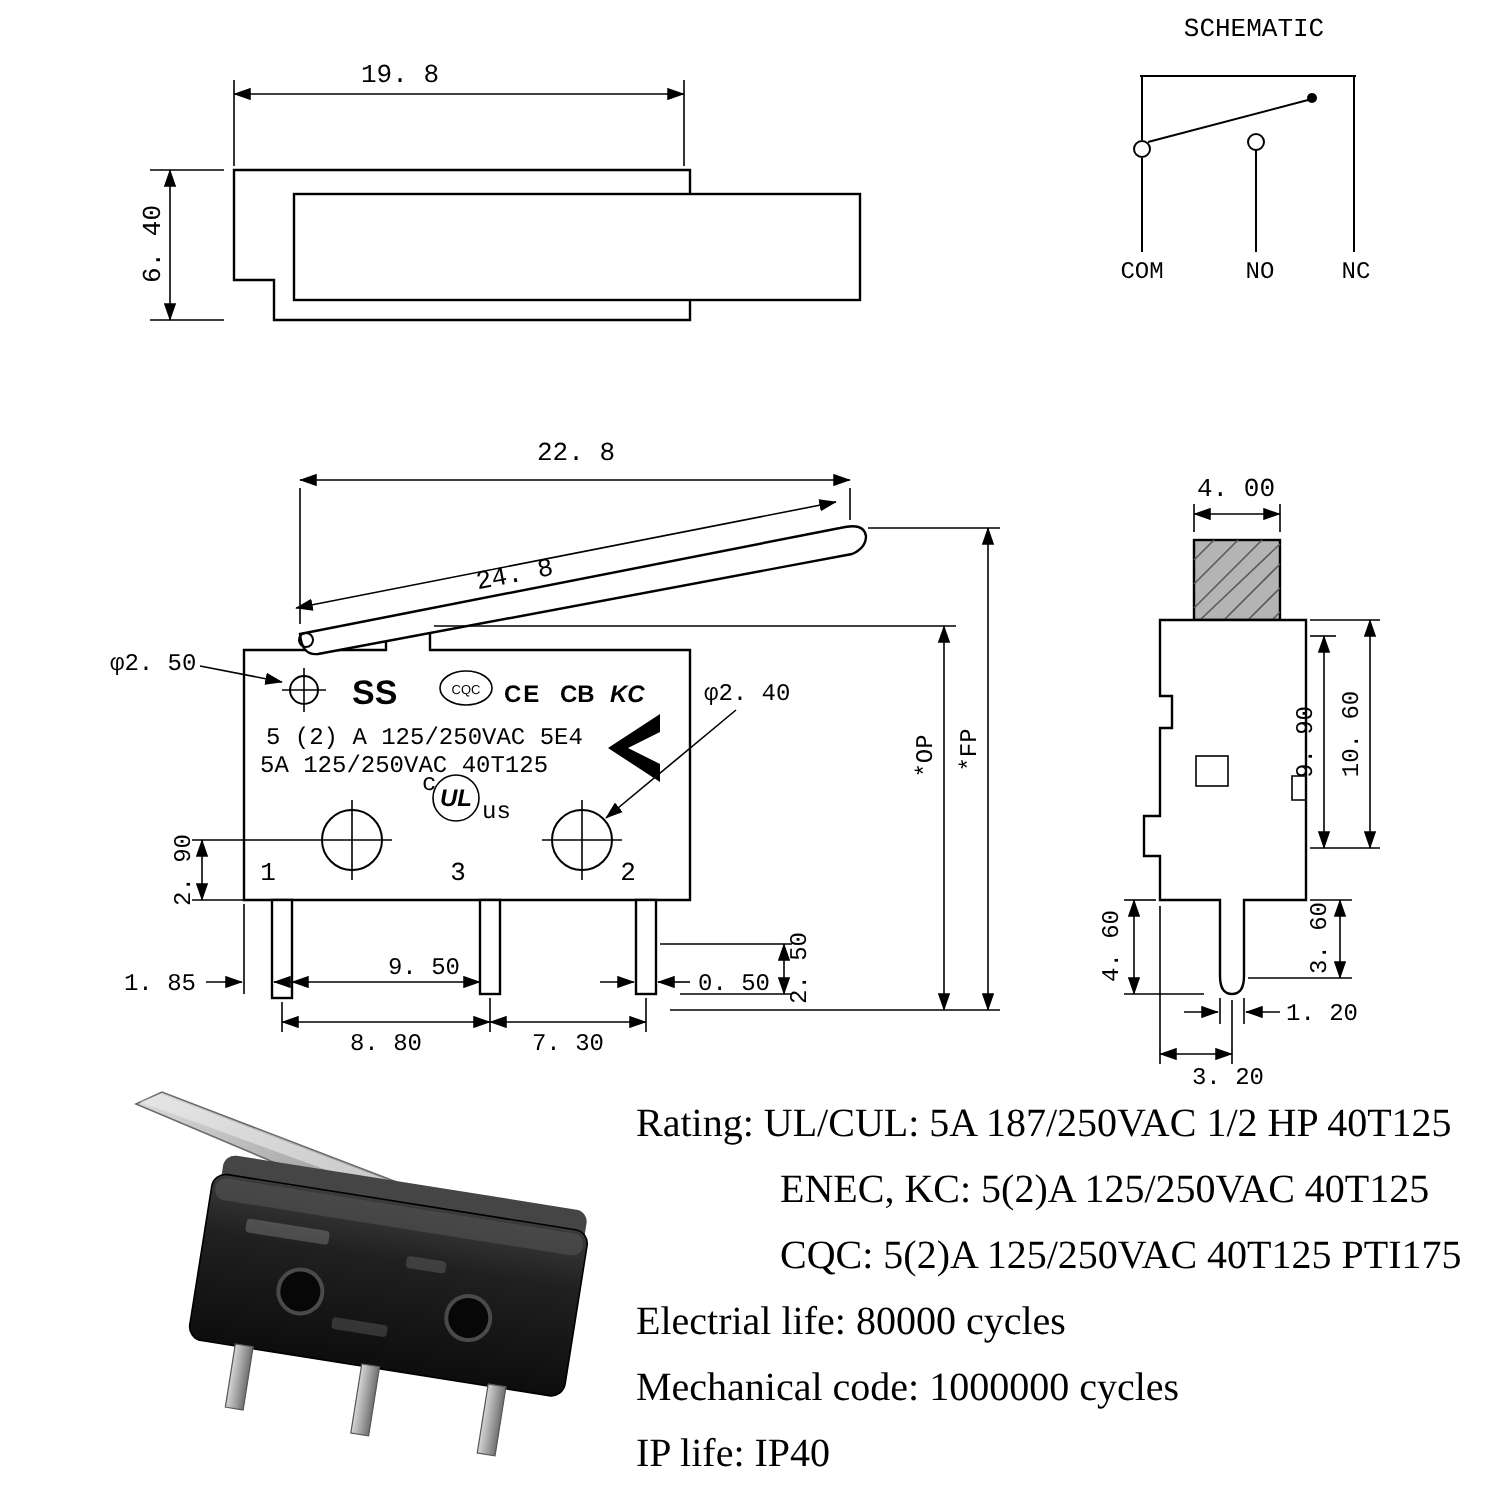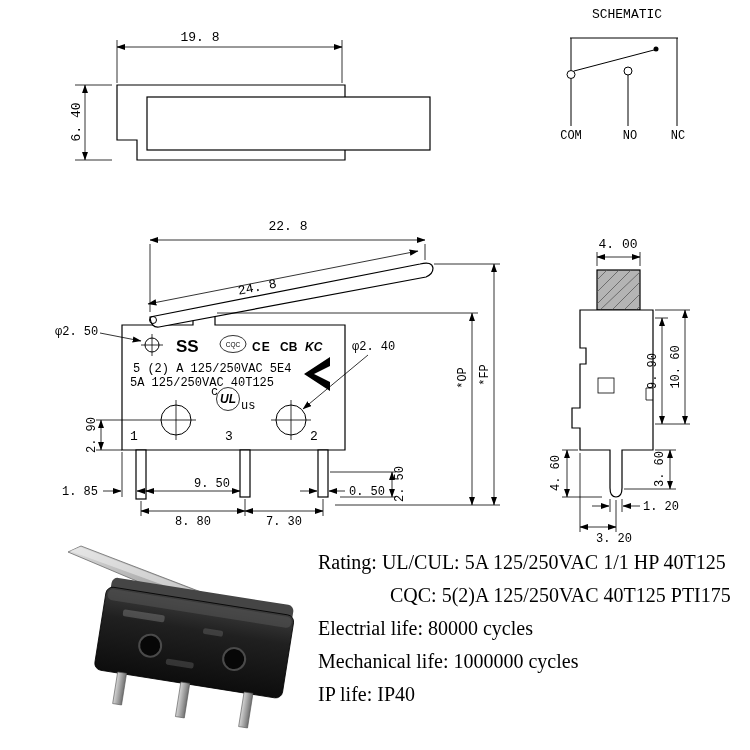--- a/index.html
+++ b/index.html
@@ -260,20 +260,21 @@
       <rect x="168" y="662" width="28" height="6" rx="2" fill="#9a9a9a" opacity="0.25"></rect>
       <rect x="200" y="626" width="20" height="6" rx="2" fill="#9a9a9a" opacity="0.25"></rect>
       <rect x="122" y="683" width="9" height="32" fill="url(#gPin)" stroke="#555" stroke-width="0.6"></rect>
       <rect x="186" y="683" width="9" height="35" fill="url(#gPin)" stroke="#555" stroke-width="0.6"></rect>
       <rect x="250" y="683" width="9" height="35" fill="url(#gPin)" stroke="#555" stroke-width="0.6"></rect>
     </g>
   </g>
 </svg>
 
 <div class="specs">
-  <div class="spec-line">Rating: UL/CUL: 5A 125/250VAC 1/1 HP 40T125</div>
+  <div class="spec-line">Rating: UL/CUL: 5A 187/250VAC 1/2 HP 40T125</div>
+  <div class="spec-line indent">ENEC, KC: 5(2)A 125/250VAC 40T125</div>
   <div class="spec-line indent">CQC: 5(2)A 125/250VAC 40T125 PTI175</div>
   <div class="spec-line">Electrial life: 80000 cycles</div>
-  <div class="spec-line">Mechanical life: 1000000 cycles</div>
+  <div class="spec-line">Mechanical code: 1000000 cycles</div>
   <div class="spec-line">IP life: IP40</div>
 </div>
 
 </div>
 
 </body></html>

